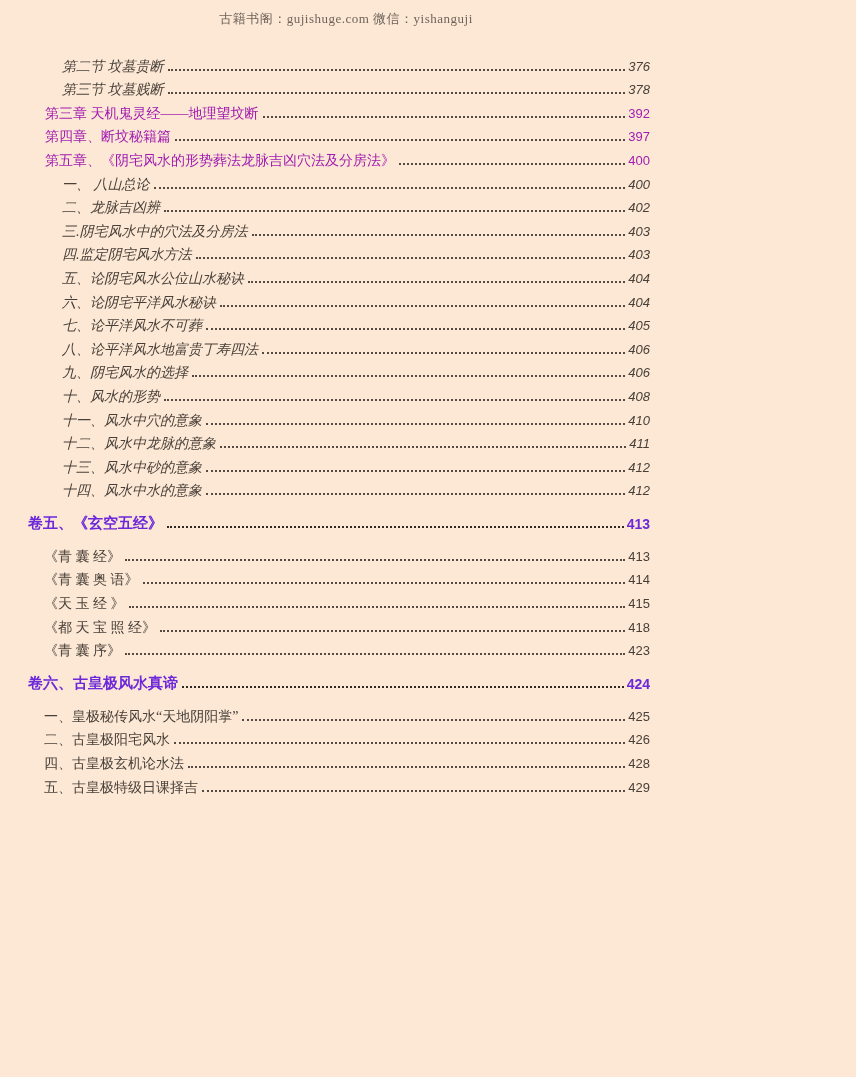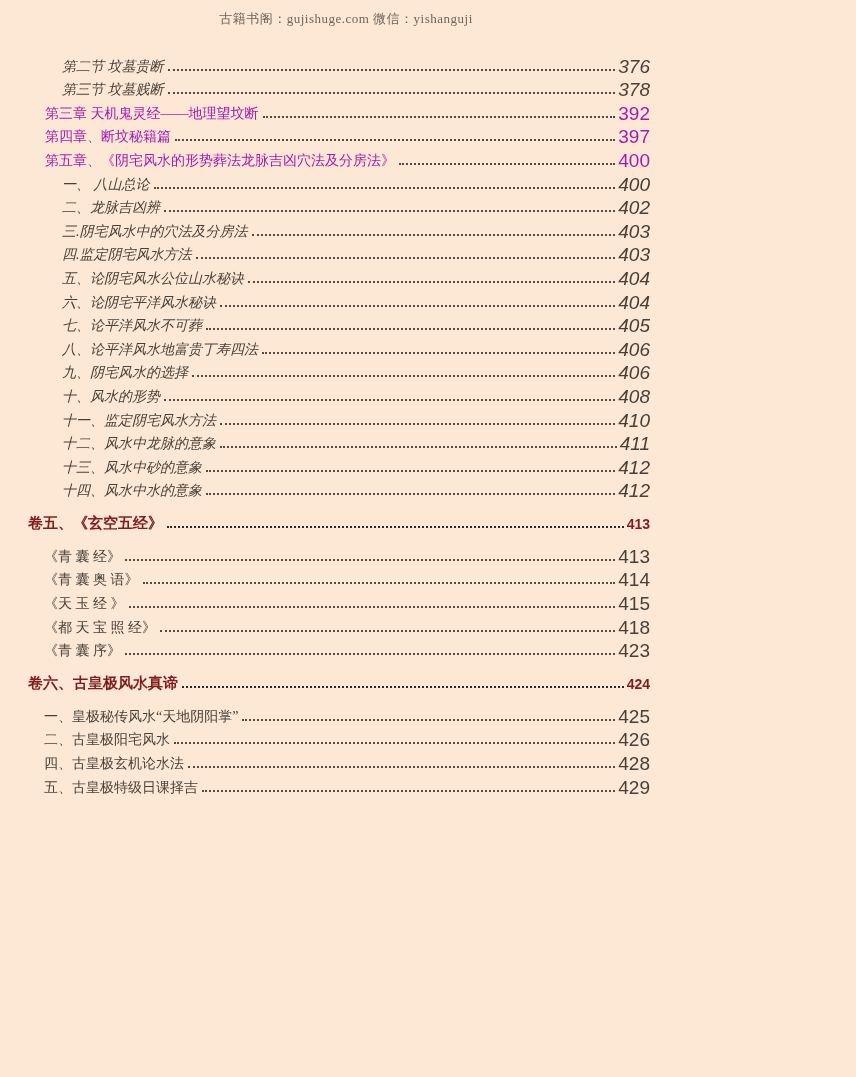--- a/index.html
+++ b/index.html
@@ -44,21 +44,21 @@
     text-align: right;
   }
   .row .dots {
     flex: 1;
     min-width: 12px;
     border-bottom: 2px dotted #544a42;
     margin: 0 3px 4px 4px;
   }
   .row .num {
     font-family: "Liberation Sans", sans-serif;
-    font-size: 19px;
+    font-size: 13px;
     line-height: 16px;
   }
   .row.sub {
     padding-left: 34px;
     font-style: italic;
   }
   .row.chapter {
     padding-left: 17px;
     color: #a21caf;
   }
@@ -66,21 +66,21 @@
     padding-left: 16px;
   }
   .row.item {
     padding-left: 16px;
   }
   .row.volume {
     padding-left: 0;
     font-weight: bold;
     font-size: 15px;
     height: 24px;
-    color: #7f1d1d;
+    color: #6d28d9;
   }
   .row.volume .dots {
     border-bottom: 2.5px dotted #2e2823;
   }
   .row.volume .num {
     font-weight: bold;
     font-size: 14px;
   }
   .row.gap {
     margin-top: 9px;
@@ -161,21 +161,21 @@
         <span class="label">九、阴宅风水的选择</span>
         <span class="dots"></span>
         <span class="num">406</span>
       </div>
       <div class="row sub">
         <span class="label">十、风水的形势</span>
         <span class="dots"></span>
         <span class="num">408</span>
       </div>
       <div class="row sub">
-        <span class="label">十一、监定阴宅风水方法</span>
+        <span class="label">十一、风水中穴的意象</span>
         <span class="dots"></span>
         <span class="num">410</span>
       </div>
       <div class="row sub">
         <span class="label">十二、风水中龙脉的意象</span>
         <span class="dots"></span>
         <span class="num">411</span>
       </div>
       <div class="row sub">
         <span class="label">十三、风水中砂的意象</span>

